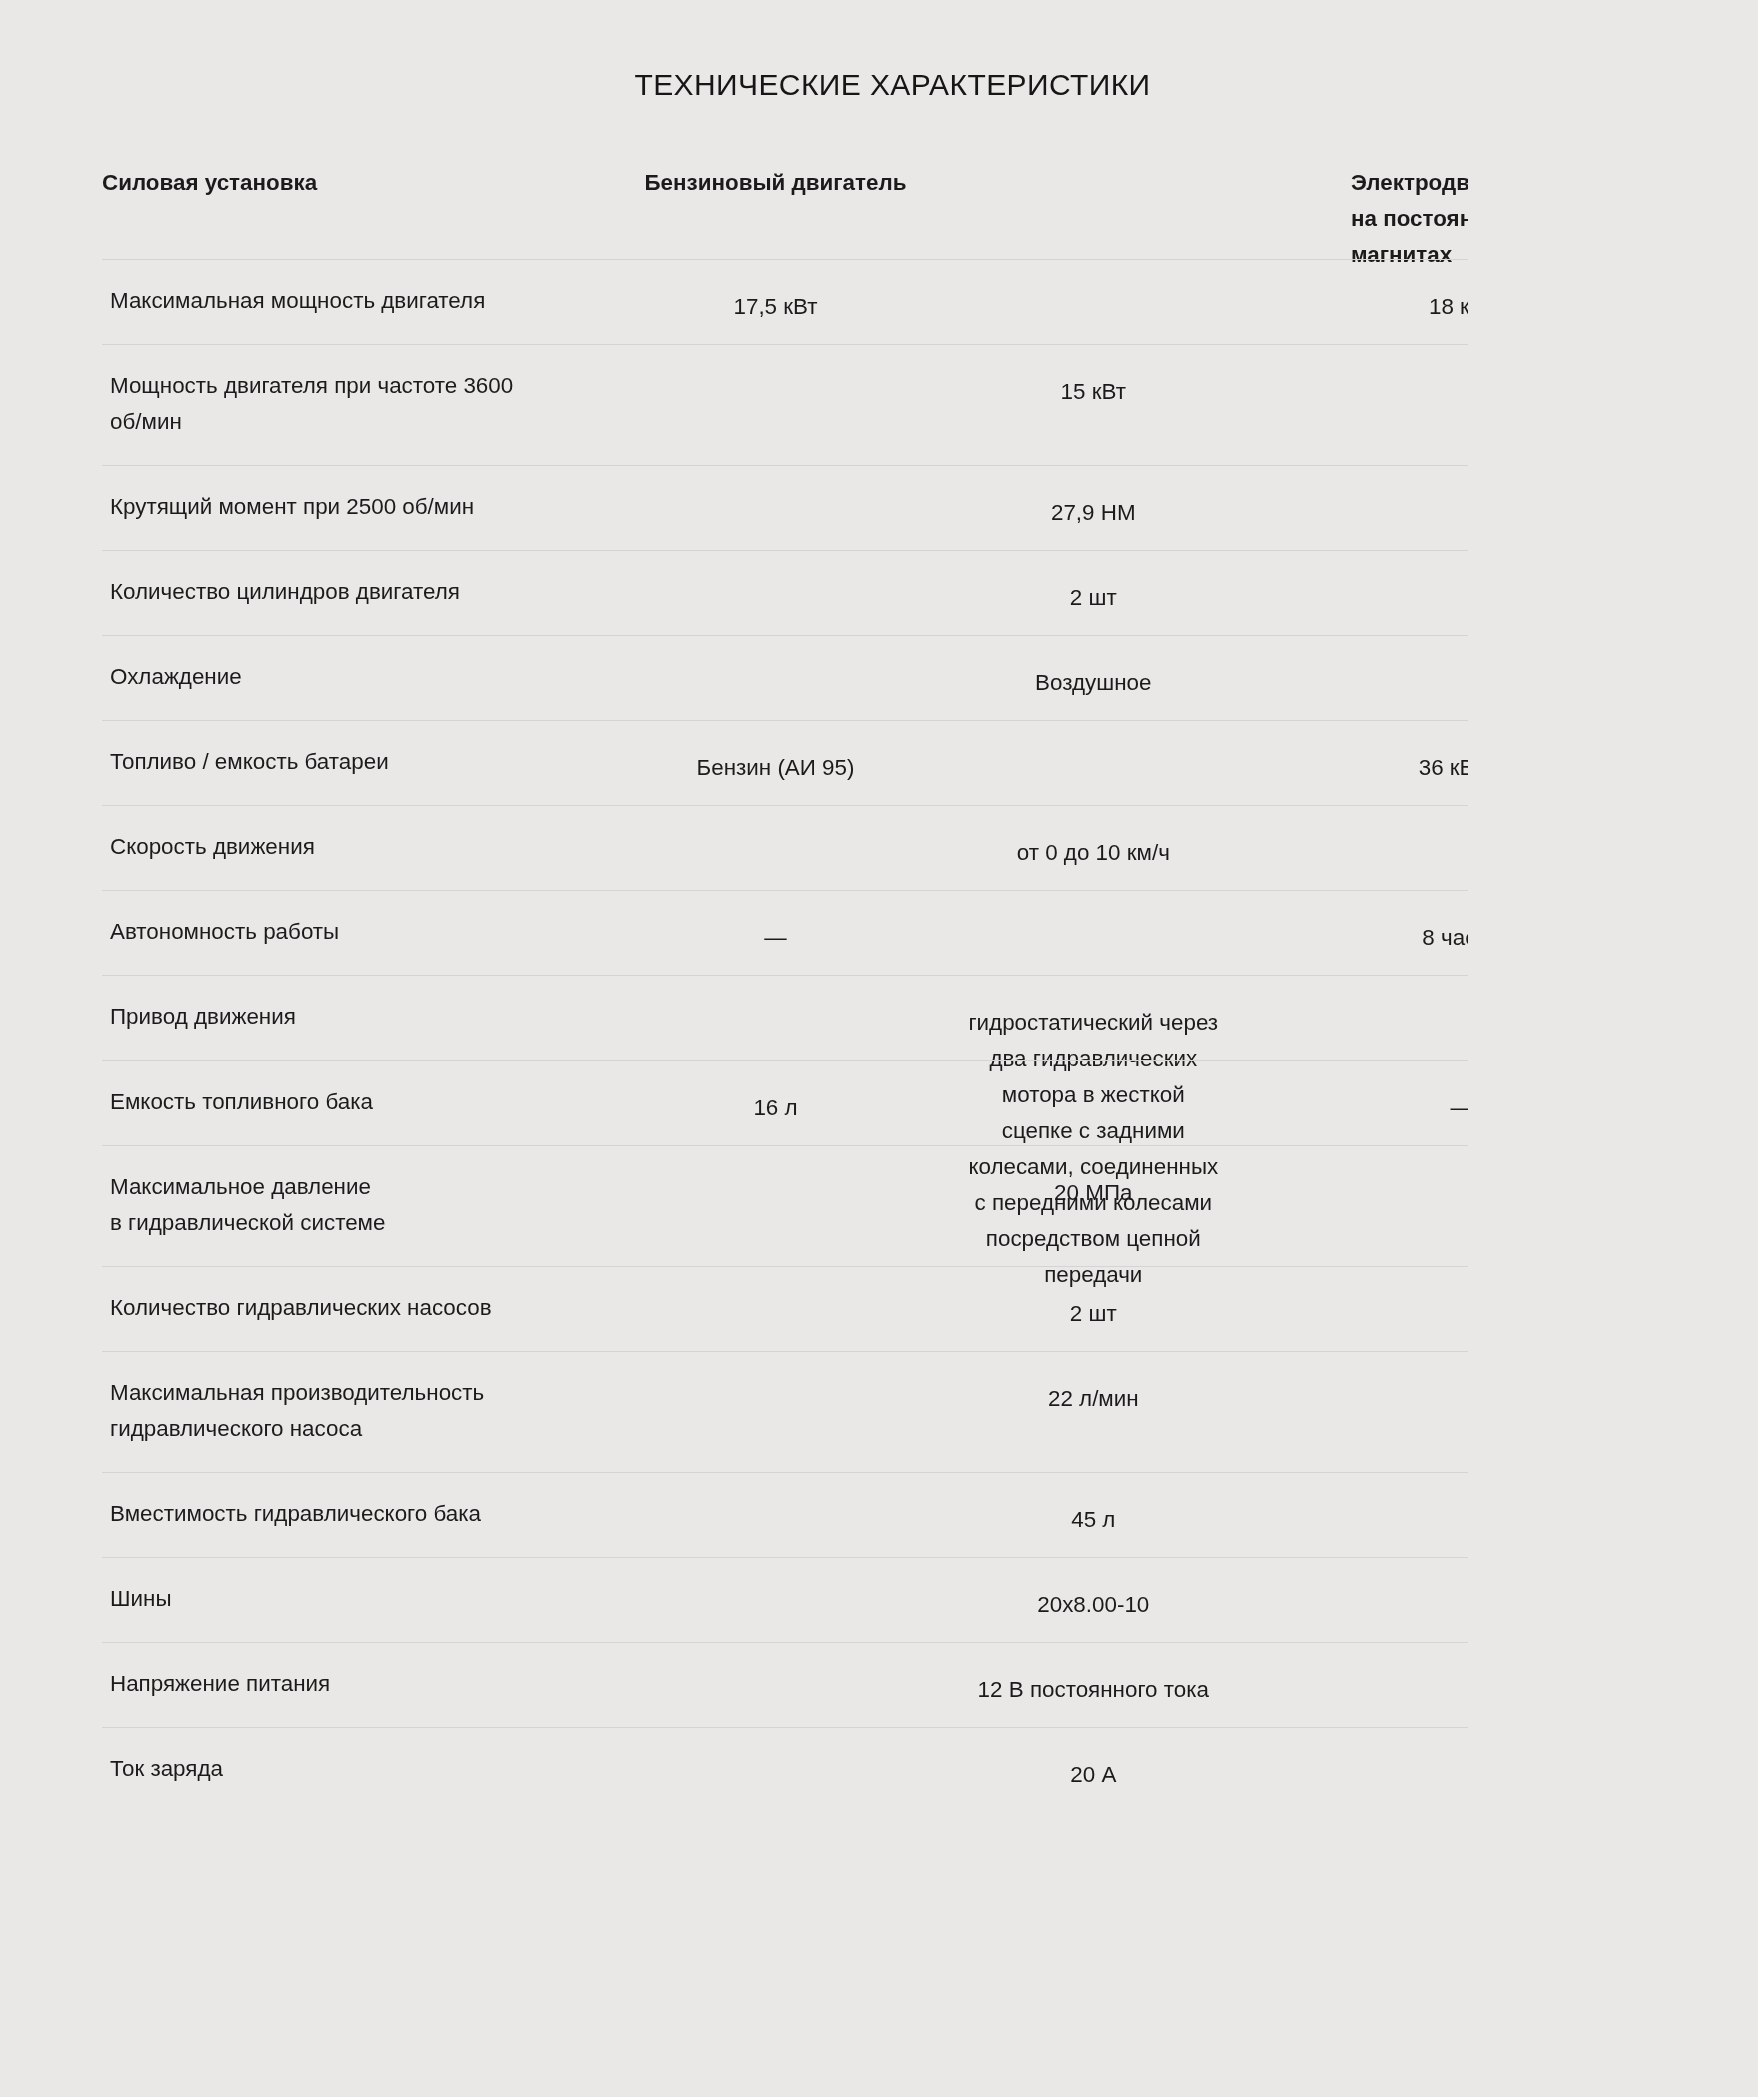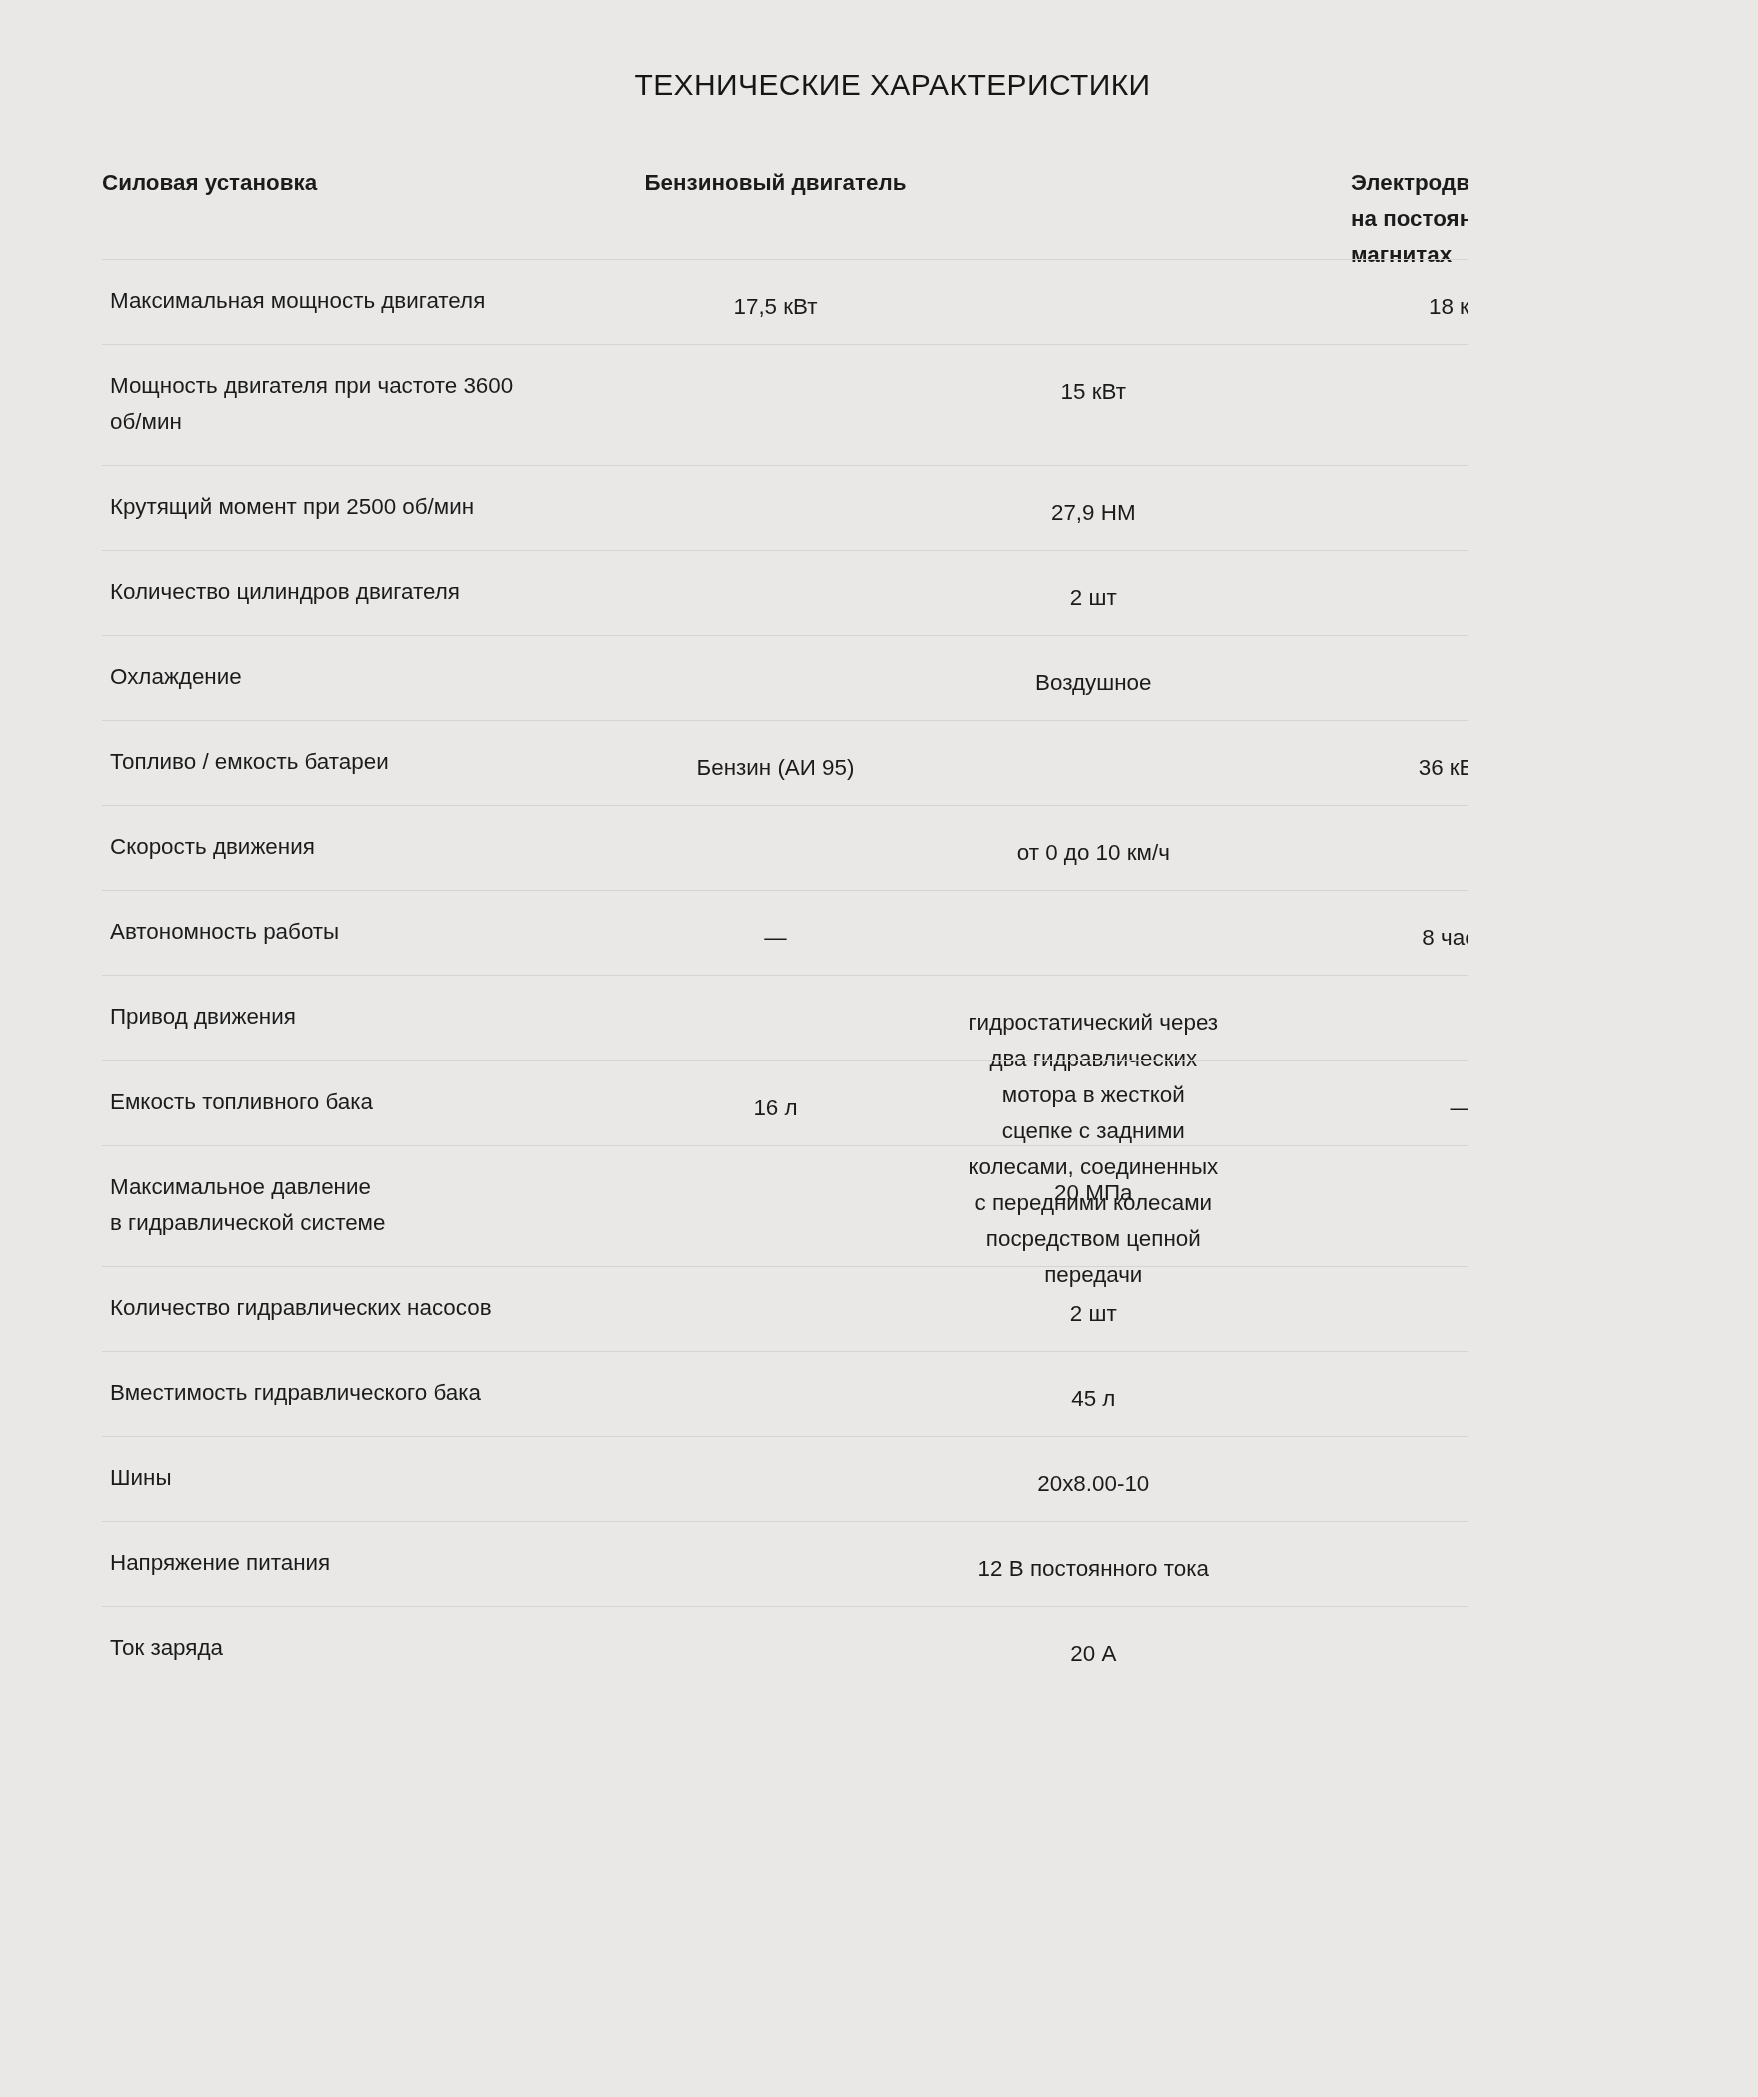--- a/index.html
+++ b/index.html
@@ -144,20 +144,25 @@
           <div class="row">
             <div class="cell label">Максимальное давление
 в гидравлической системе</div>
             <div class="cell value combined">20 МПа</div>
           </div>
           <div class="row">
             <div class="cell label">Количество гидравлических насосов</div>
             <div class="cell value combined">2 шт</div>
           </div>
           <div class="row">
+            <div class="cell label">Максимальная производительность
+гидравлического насоса</div>
+            <div class="cell value combined">22 л/мин</div>
+          </div>
+          <div class="row">
             <div class="cell label">Вместимость гидравлического бака</div>
             <div class="cell value combined">45 л</div>
           </div>
           <div class="row">
             <div class="cell label">Шины</div>
             <div class="cell value combined">20x8.00-10</div>
           </div>
           <div class="row">
             <div class="cell label">Напряжение питания</div>
             <div class="cell value combined">12 В постоянного тока</div>

